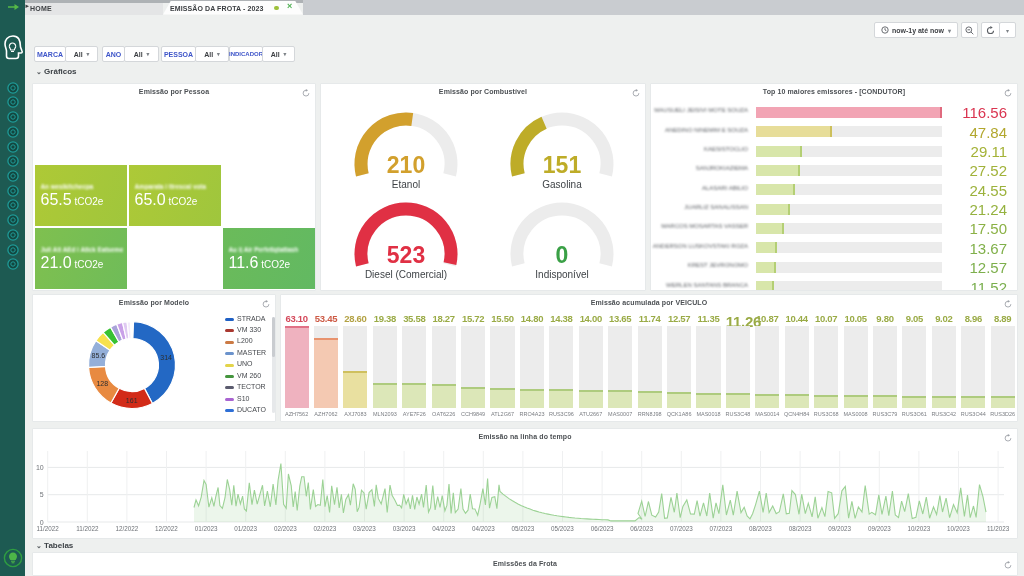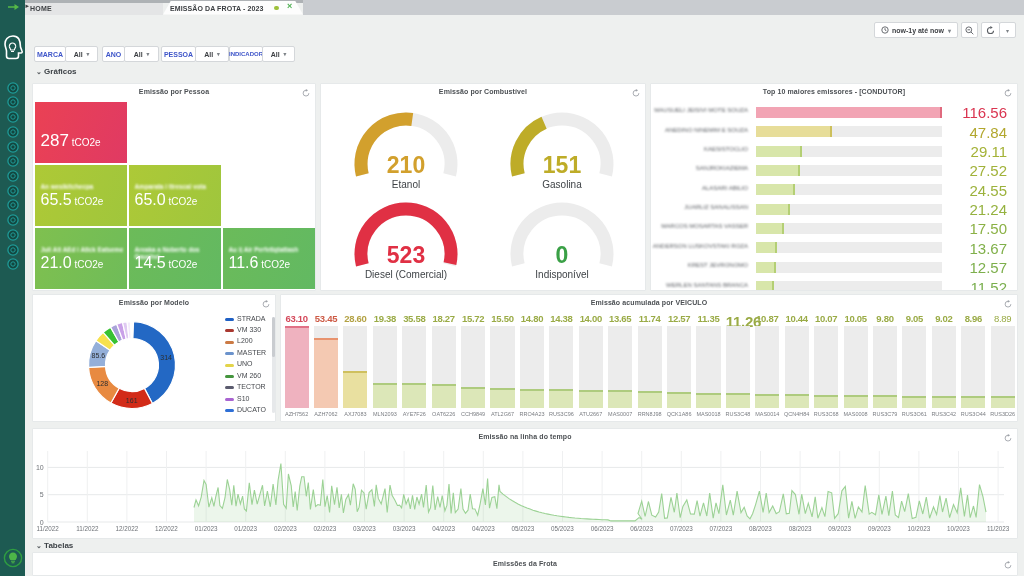--- a/index.html
+++ b/index.html
@@ -113,38 +113,31 @@
     <span style="color:#7d8287;font-size:6px">▾</span>
   </div>
 <div class="abs" style="left:36px;top:67px;font-size:8px;font-weight:700;color:#3d4247"><span style="font-size:7px;color:#5a5e63">⌄</span> Gráficos</div>
 <div class="abs" style="left:36px;top:541px;font-size:8px;font-weight:700;color:#3d4247"><span style="font-size:7px;color:#5a5e63">⌄</span> Tabelas</div>
 <div class="panel" style="left:32px;top:83px;width:284px;height:208px">
     <div class="ptitle">Emissão por Pessoa</div>
     <svg class="ref" width="8" height="8" viewBox="0 0 10 10">
       <path d="M5 1.6 A3.6 3.6 0 1 0 8.6 5.2" fill="none" stroke="#9ea2a8" stroke-width="1.1"></path>
       <path d="M4.8 0 L7.6 1.6 L4.8 3.4 Z" fill="#9ea2a8"></path>
     </svg>
-<div style="position:absolute;left:1.5px;top:17.5px;width:92.5px;height:61.5px;background:linear-gradient(110deg,#ea4154,#e03a63)">
-      <div style="position:absolute;left:6px;top:30px;color:#fff;font-size:17px;line-height:17px;font-weight:400;white-space:nowrap">287<span style="font-size:10px"> tCO2e</span></div>
-    </div>
 <div style="position:absolute;left:1.5px;top:80.5px;width:92.5px;height:61.5px;background:linear-gradient(110deg,#aec936,#a0c63c)">
       <div class="blur" style="position:absolute;left:6px;top:18px;right:4px;font-size:6.3px;font-weight:700;color:rgba(255,255,255,0.95);line-height:7.2px;white-space:nowrap;overflow:hidden;">An wesikitchecpa</div>
       <div style="position:absolute;left:6px;top:27px;color:#fff;font-size:16px;line-height:16px;font-weight:400;white-space:nowrap">65.5<span style="font-size:10px"> tCO2e</span></div>
     </div>
 <div style="position:absolute;left:95.5px;top:80.5px;width:92.5px;height:61.5px;background:linear-gradient(110deg,#adc937,#9fc63d)">
       <div class="blur" style="position:absolute;left:6px;top:18px;right:4px;font-size:6.3px;font-weight:700;color:rgba(255,255,255,0.95);line-height:7.2px;white-space:nowrap;overflow:hidden;">Amparata i ttrescal vota</div>
       <div style="position:absolute;left:6px;top:27px;color:#fff;font-size:16px;line-height:16px;font-weight:400;white-space:nowrap">65.0<span style="font-size:10px"> tCO2e</span></div>
     </div>
 <div style="position:absolute;left:1.5px;top:143.5px;width:92.5px;height:61.5px;background:linear-gradient(110deg,#7fc04f,#6fbc59)">
       <div class="blur" style="position:absolute;left:6px;top:18px;right:4px;font-size:6.3px;font-weight:700;color:rgba(255,255,255,0.95);line-height:7.2px;white-space:nowrap;overflow:hidden;">Juli Ati AEd i Atick Eatsemeverte</div>
       <div style="position:absolute;left:6px;top:27px;color:#fff;font-size:16px;line-height:16px;font-weight:400;white-space:nowrap">21.0<span style="font-size:10px"> tCO2e</span></div>
-    </div>
-<div style="position:absolute;left:95.5px;top:143.5px;width:92.5px;height:61.5px;background:linear-gradient(110deg,#6cbb59,#63b961)">
-      <div class="blur" style="position:absolute;left:6px;top:18px;right:4px;font-size:6.3px;font-weight:700;color:rgba(255,255,255,0.95);line-height:7.2px;">Areaka a Noberto dos Gauchvi</div>
-      <div style="position:absolute;left:6px;top:27px;color:#fff;font-size:16px;line-height:16px;font-weight:400;white-space:nowrap">14.5<span style="font-size:10px"> tCO2e</span></div>
     </div>
 <div style="position:absolute;left:189.5px;top:143.5px;width:92.5px;height:61.5px;background:linear-gradient(110deg,#6bbb5a,#62b962)">
       <div class="blur" style="position:absolute;left:6px;top:18px;right:4px;font-size:6.3px;font-weight:700;color:rgba(255,255,255,0.95);line-height:7.2px;white-space:nowrap;overflow:hidden;">Au ij Air Perfetigtattash</div>
       <div style="position:absolute;left:6px;top:27px;color:#fff;font-size:16px;line-height:16px;font-weight:400;white-space:nowrap">11.6<span style="font-size:10px"> tCO2e</span></div>
     </div>
 </div>
 <div class="panel" style="left:320px;top:83px;width:326px;height:208px">
     <div class="ptitle">Emissão por Combustível</div>
     <svg class="ref" width="8" height="8" viewBox="0 0 10 10">
       <path d="M5 1.6 A3.6 3.6 0 1 0 8.6 5.2" fill="none" stroke="#9ea2a8" stroke-width="1.1"></path>
@@ -359,21 +352,21 @@
 <div style="position:absolute;left:621.3px;top:101.2px;width:24.2px;height:11.8px;background:#dce7b8;border-top:2px solid #aecb7e"></div>
 <div style="position:absolute;left:618.3px;top:116px;width:30.2px;text-align:center;font-size:5.5px;color:#7b7e83">RUS3O61</div>
 <div style="position:absolute;left:650.7px;top:18.0px;width:24.2px;text-align:center;font-size:9.5px;font-weight:700;color:#9aab46;letter-spacing:-0.3px">9.02</div>
 <div style="position:absolute;left:650.7px;top:30.5px;width:24.2px;height:82.5px;background:#ececec"></div>
 <div style="position:absolute;left:650.7px;top:101.2px;width:24.2px;height:11.8px;background:#dce7b8;border-top:2px solid #aecb7e"></div>
 <div style="position:absolute;left:647.7px;top:116px;width:30.2px;text-align:center;font-size:5.5px;color:#7b7e83">RUS3C42</div>
 <div style="position:absolute;left:680.2px;top:18.0px;width:24.2px;text-align:center;font-size:9.5px;font-weight:700;color:#9aab46;letter-spacing:-0.3px">8.96</div>
 <div style="position:absolute;left:680.2px;top:30.5px;width:24.2px;height:82.5px;background:#ececec"></div>
 <div style="position:absolute;left:680.2px;top:101.3px;width:24.2px;height:11.7px;background:#dce7b8;border-top:2px solid #aecb7e"></div>
 <div style="position:absolute;left:677.2px;top:116px;width:30.2px;text-align:center;font-size:5.5px;color:#7b7e83">RUS3O44</div>
-<div style="position:absolute;left:709.6px;top:18.0px;width:24.2px;text-align:center;font-size:9.5px;font-weight:400;color:#9aab46;letter-spacing:-0.3px">8.89</div>
+<div style="position:absolute;left:709.6px;top:18.0px;width:24.2px;text-align:center;font-size:9.5px;font-weight:700;color:#9aab46;letter-spacing:-0.3px">8.89</div>
 <div style="position:absolute;left:709.6px;top:30.5px;width:24.2px;height:82.5px;background:#ececec"></div>
 <div style="position:absolute;left:709.6px;top:101.4px;width:24.2px;height:11.6px;background:#dce7b8;border-top:2px solid #aecb7e"></div>
 <div style="position:absolute;left:706.6px;top:116px;width:30.2px;text-align:center;font-size:5.5px;color:#7b7e83">RUS3D26</div>
 </div>
 <div class="panel" style="left:32px;top:428px;width:986px;height:111px">
     <div class="ptitle">Emissão na linha do tempo</div>
     <svg class="ref" width="8" height="8" viewBox="0 0 10 10">
       <path d="M5 1.6 A3.6 3.6 0 1 0 8.6 5.2" fill="none" stroke="#9ea2a8" stroke-width="1.1"></path>
       <path d="M4.8 0 L7.6 1.6 L4.8 3.4 Z" fill="#9ea2a8"></path>
     </svg>

